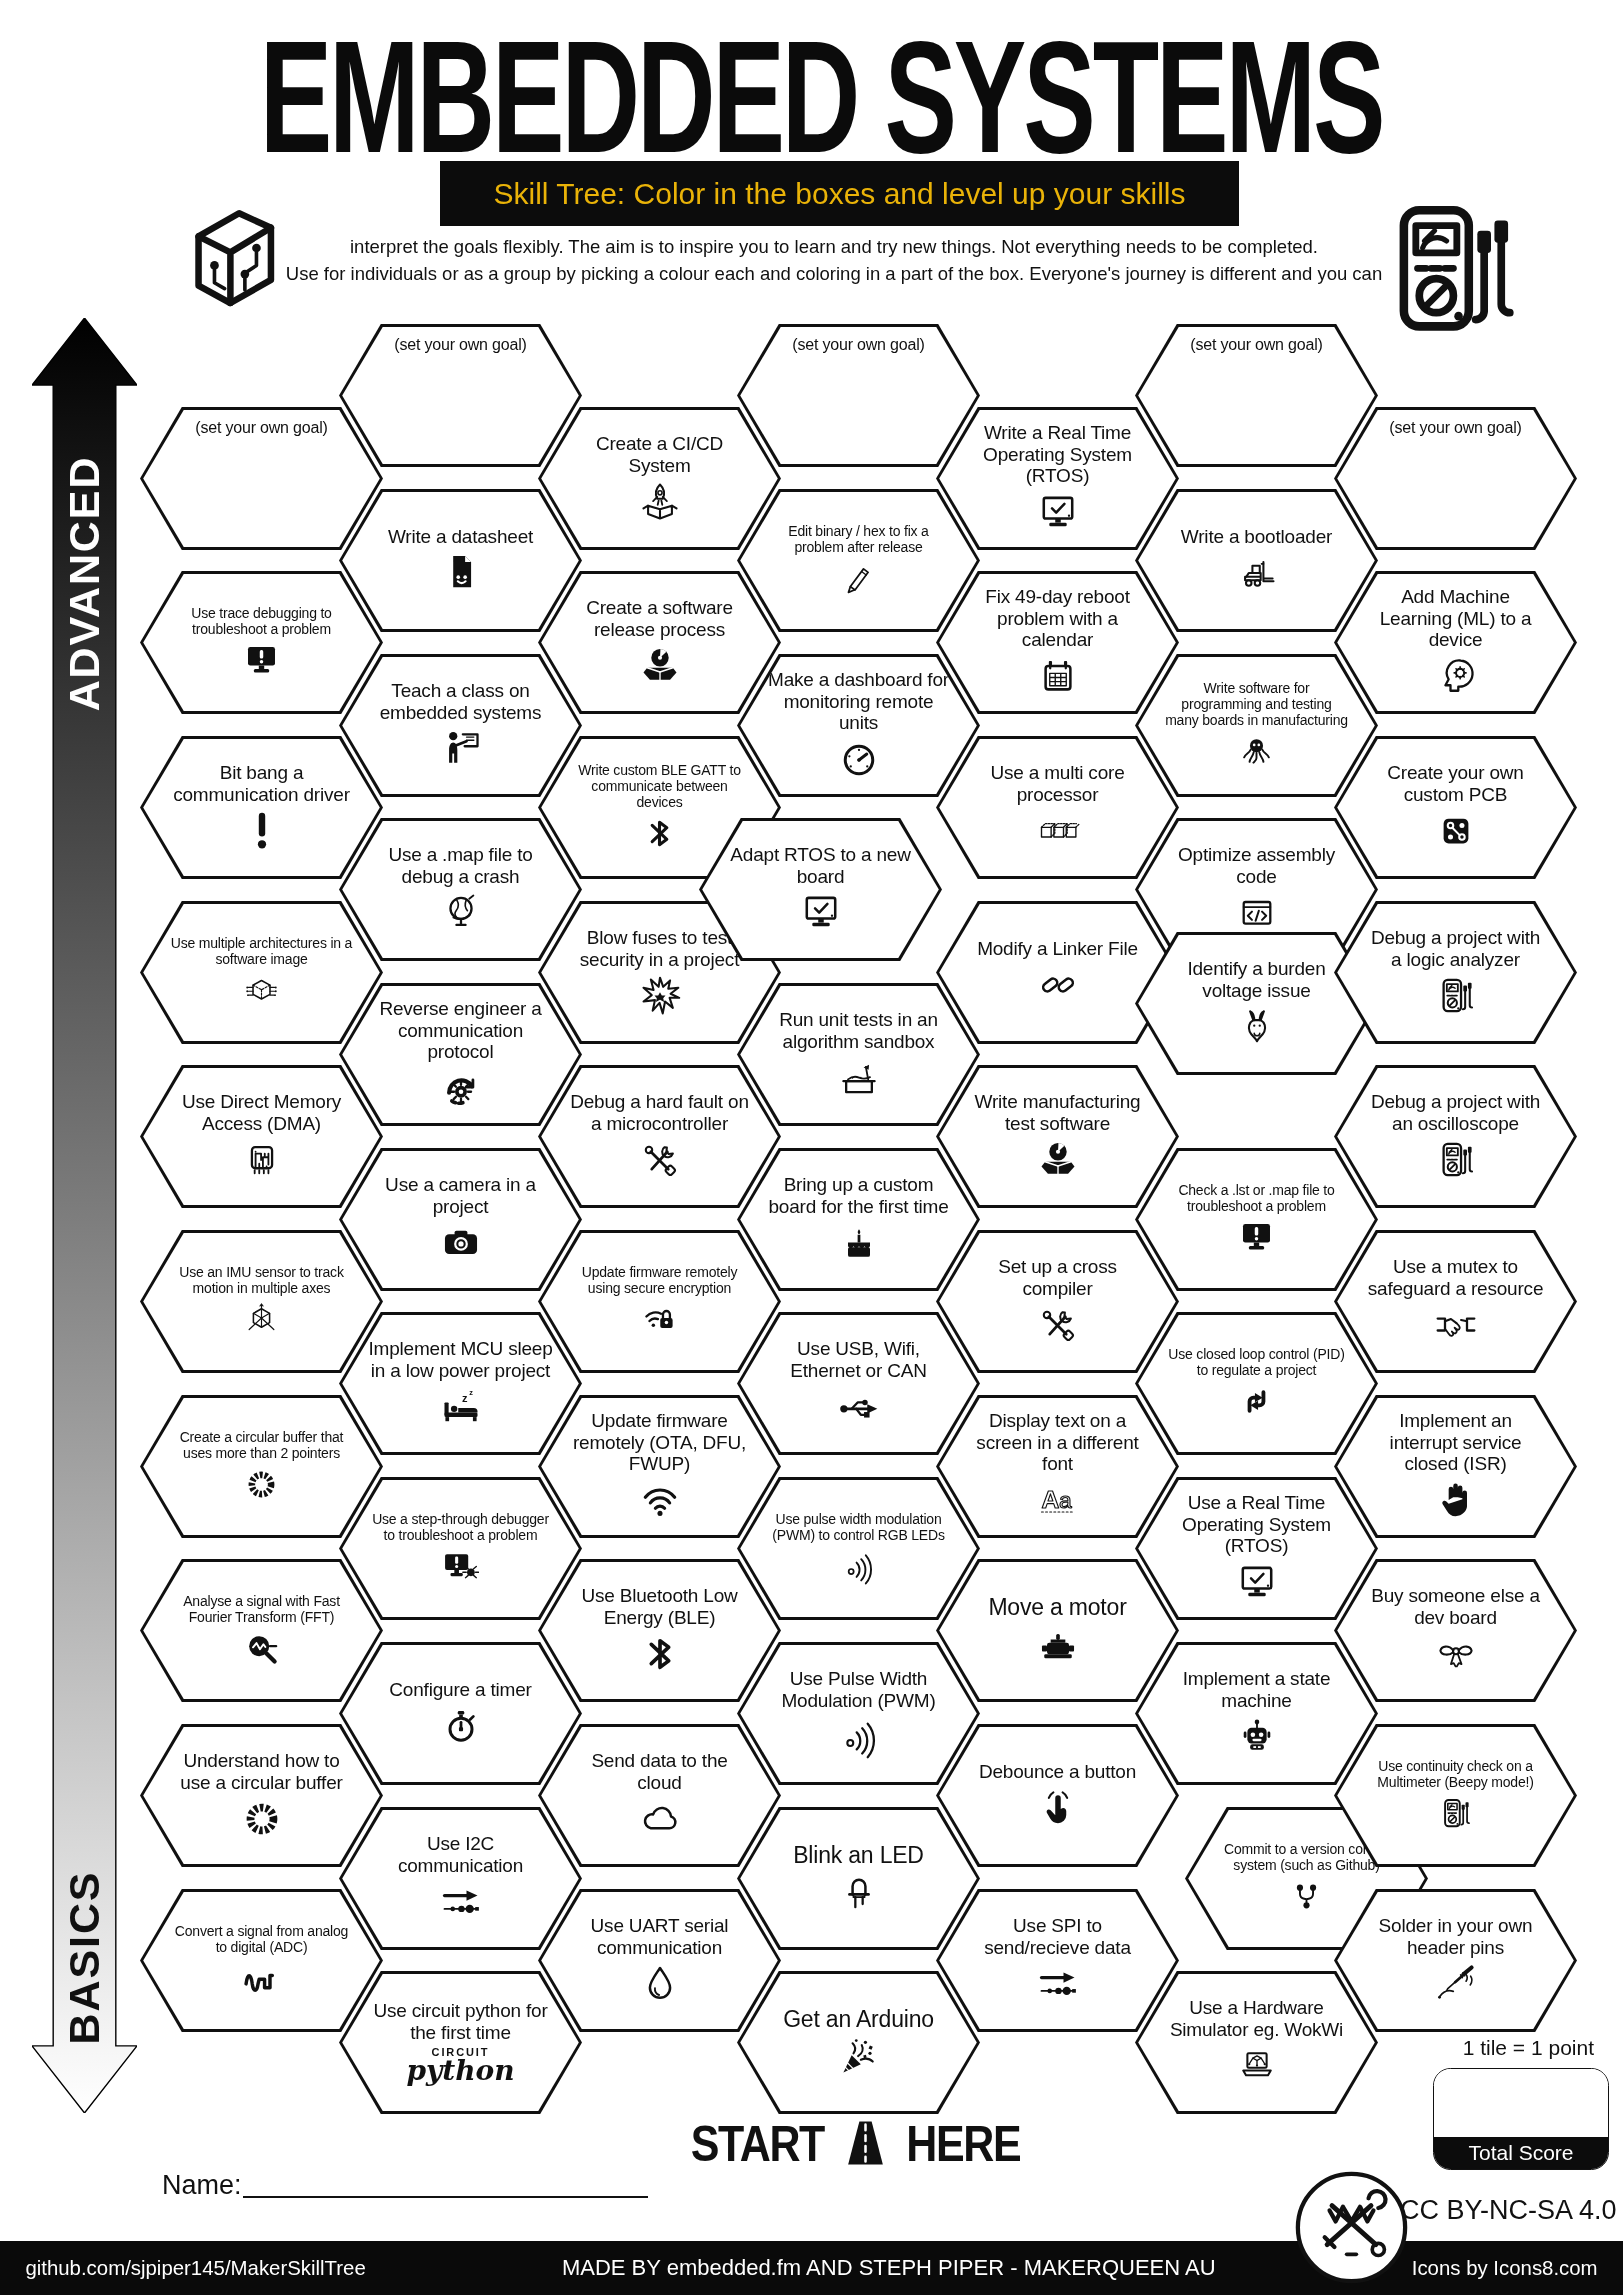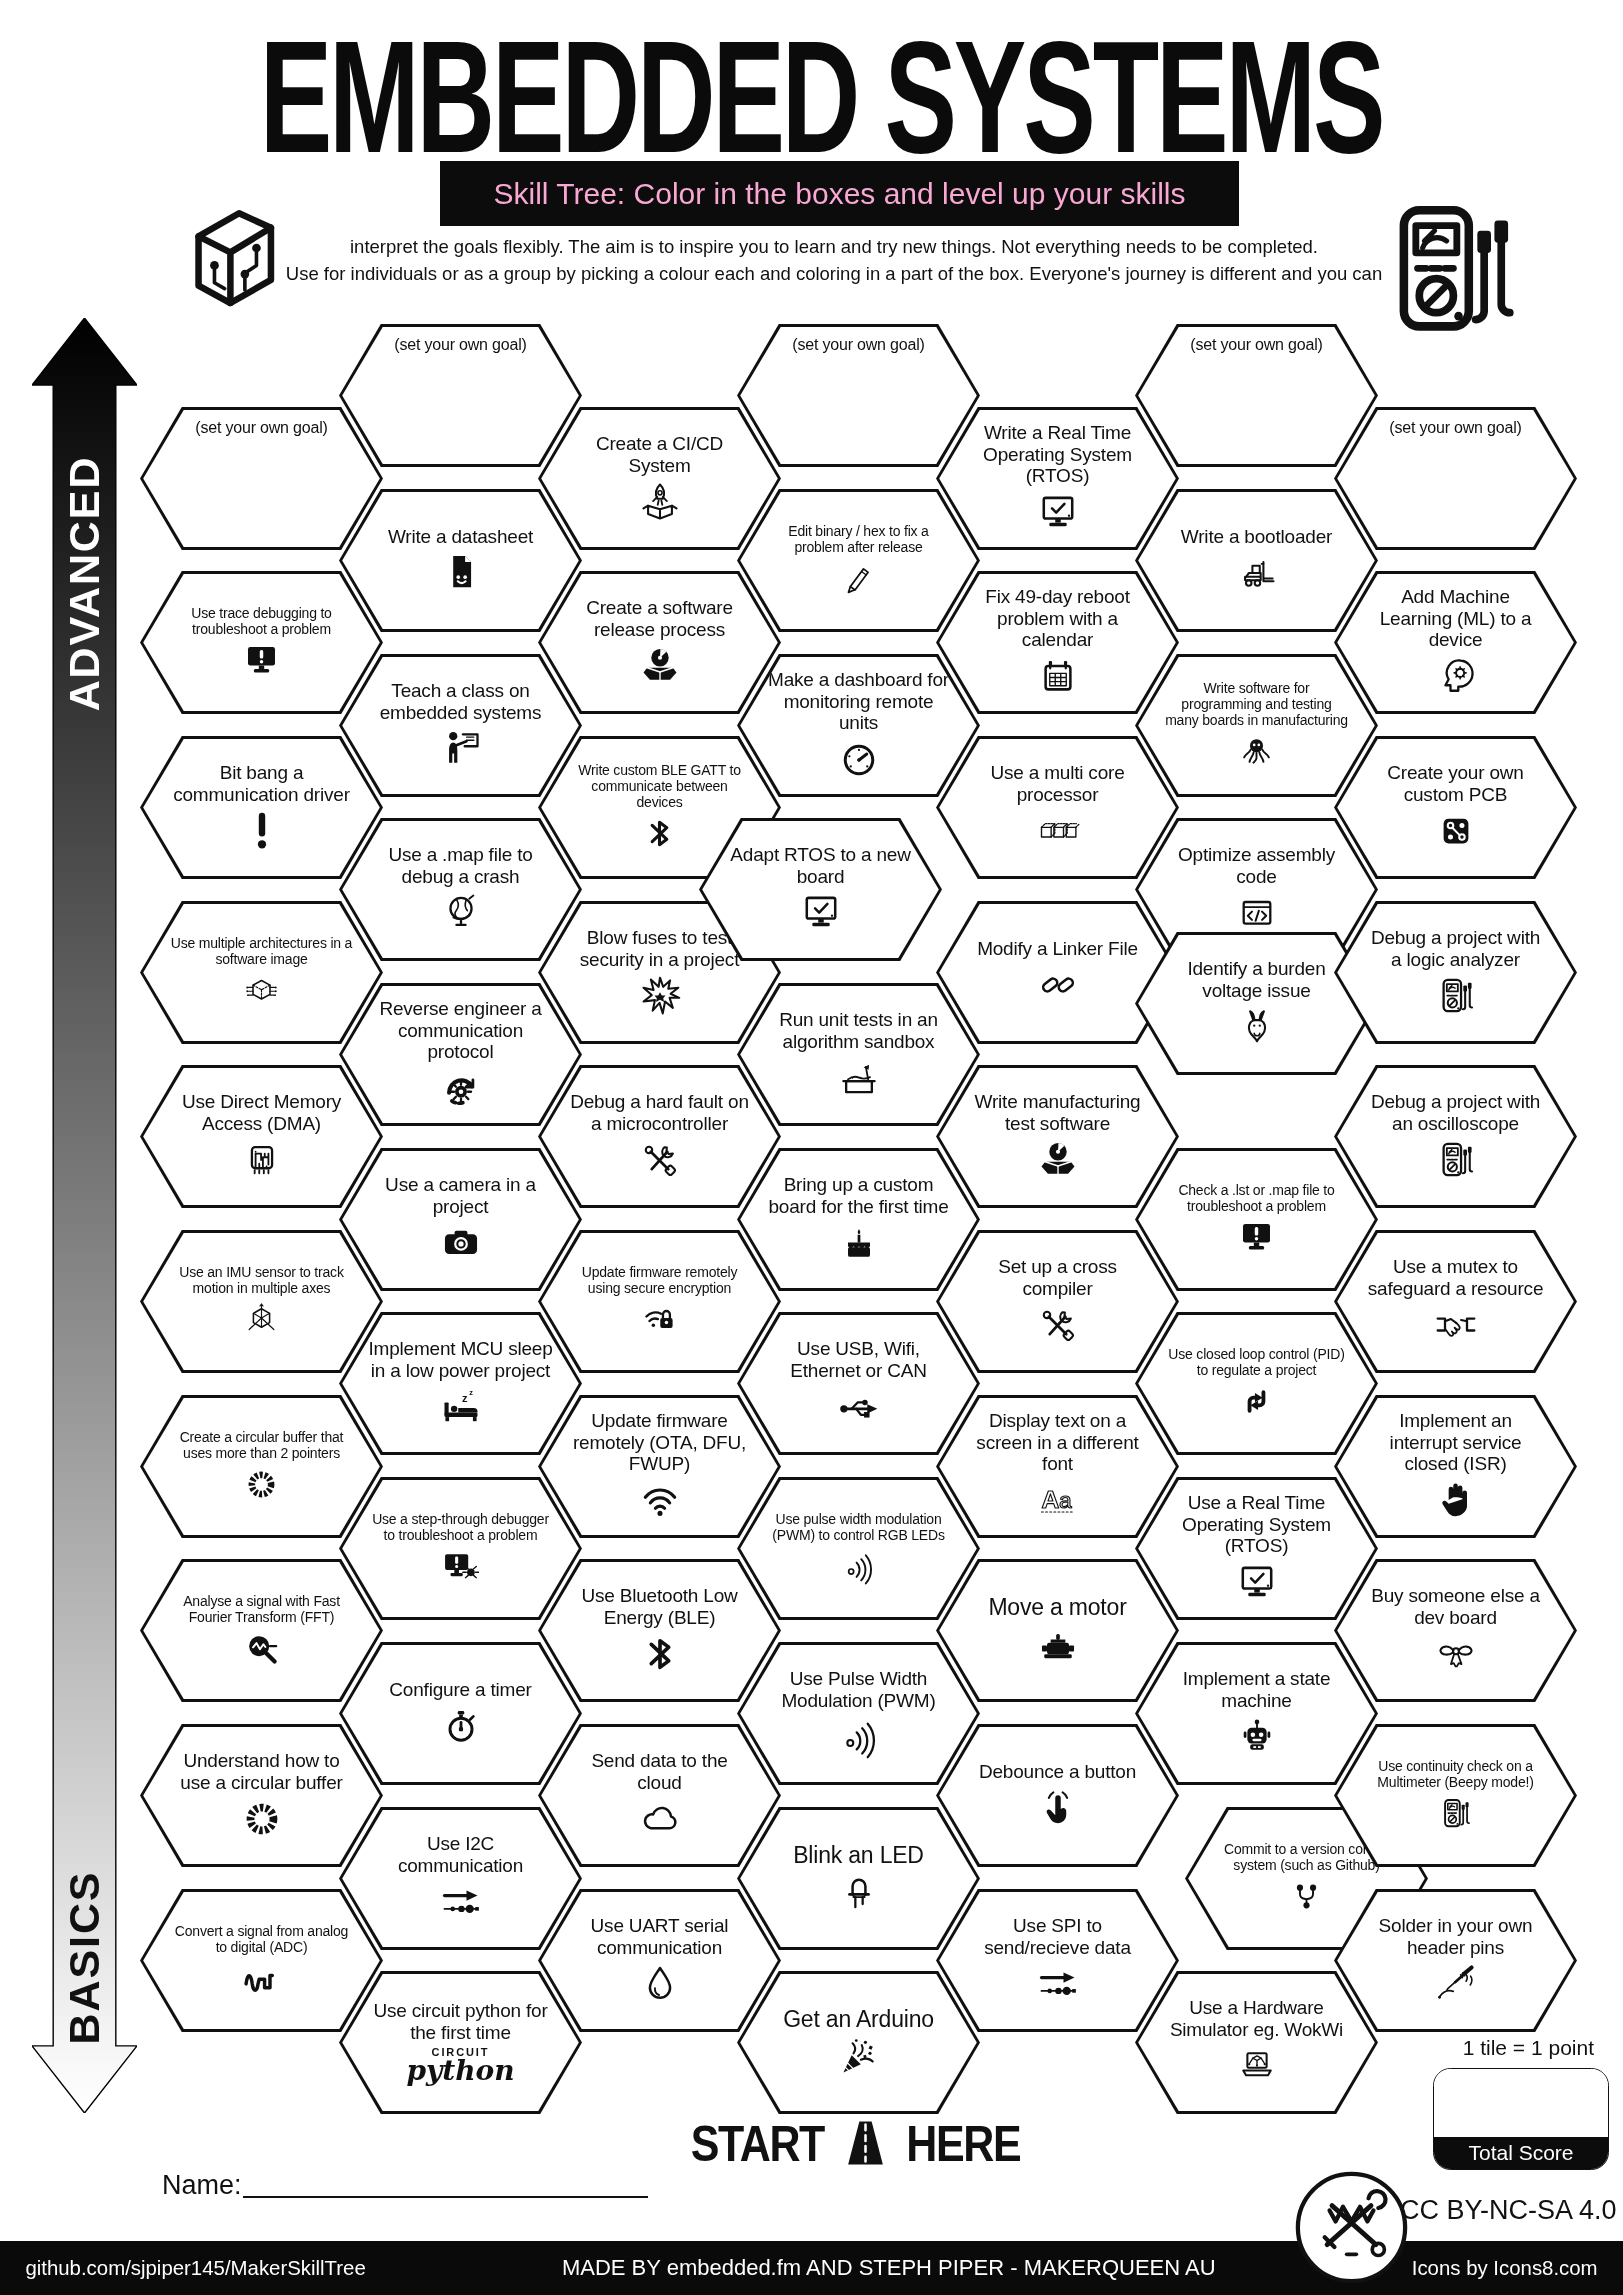--- a/index.html
+++ b/index.html
@@ -4,21 +4,21 @@
 <style>
   html,body{margin:0;padding:0;background:#fff;}
   #page{position:relative;width:1623px;height:2295px;background:#fff;overflow:hidden;
         font-family:"Liberation Sans",sans-serif;color:#111;}
 
   
   .title{position:absolute;top:16.7px;left:0;width:100%;text-align:center;
          font-size:160px;font-weight:700;letter-spacing:-4.6px;line-height:1.0;
          transform:scaleX(0.68);transform-origin:50% 0;white-space:nowrap;color:#0b0b0b;}
   .subtitle-bar{position:absolute;left:440px;top:161px;width:799px;height:65px;background:#0c0c0c;
-         color:#f9a8d4;display:flex;align-items:center;justify-content:center;font-size:30px;font-weight:400;}
+         color:#eab308;display:flex;align-items:center;justify-content:center;font-size:30px;font-weight:400;}
   .desc{position:absolute;left:279px;top:234px;width:1110px;text-align:center;font-size:18.5px;line-height:1.45;}
   .chip-art{position:absolute;left:149px;top:193px;width:157px;height:139px;}
   .meter-art{position:absolute;left:1368px;top:184px;width:164px;height:172px;}
   .chip-art svg,.meter-art svg,.maker-logo svg,.road svg{width:100%;height:100%;}
 
   
   .axis-arrow{position:absolute;left:32px;top:318px;width:105px;height:1795px;}
   .axis-label{position:absolute;display:flex;align-items:center;justify-content:center;pointer-events:none;}
   .axis-label span{transform:rotate(-90deg);white-space:nowrap;font-size:43px;font-weight:700;letter-spacing:1.9px;}
   .axis-top{left:27px;top:407px;width:116px;height:352px;color:#fff;}

